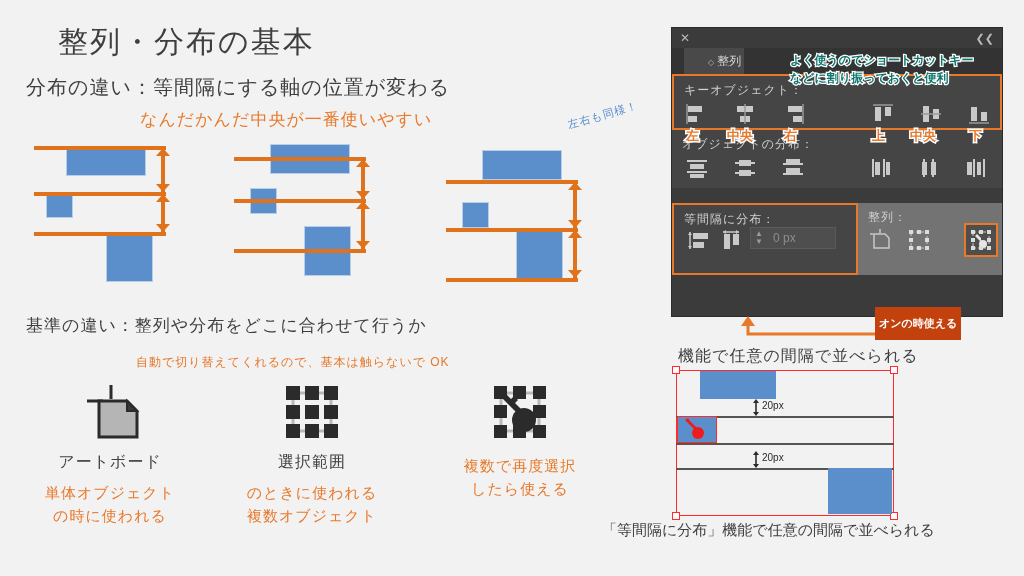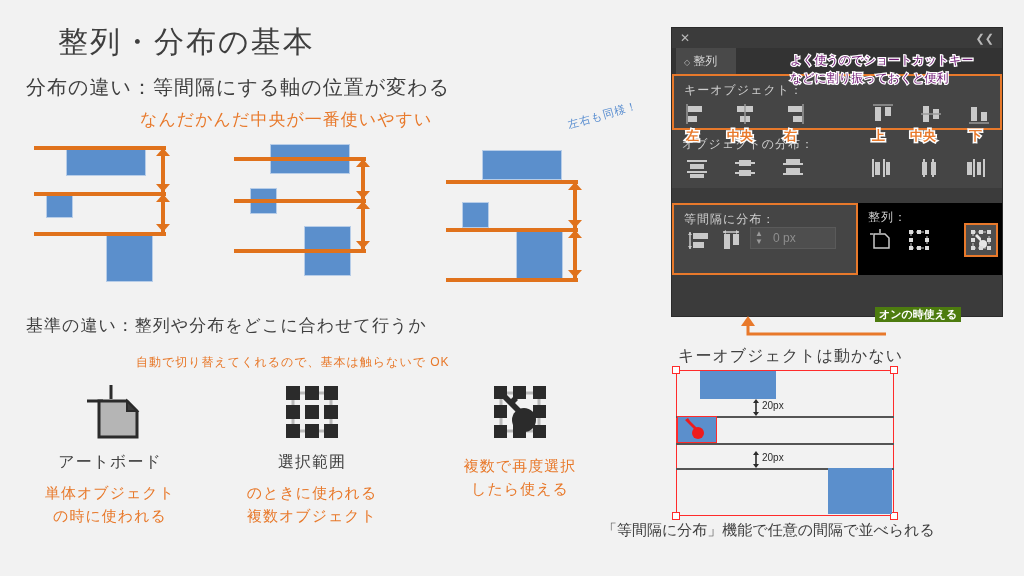--- a/index.html
+++ b/index.html
@@ -50,50 +50,50 @@
   
   #align-panel{
     left:672px;top:28px;width:330px;height:288px;
     background:#3b3b3b;
     box-shadow:0 0 0 1px #2b2b2b;
   }
   #panel-titlebar{position:absolute;left:0;top:0;right:0;height:20px;background:#3b3b3b;}
   #panel-close{position:absolute;left:8px;top:3px;font-size:12px;color:#b9b9b9;line-height:14px;}
   #panel-collapse{position:absolute;right:8px;top:3px;font-size:11px;color:#b9b9b9;line-height:14px;}
   #panel-tabstrip{position:absolute;left:0;top:20px;right:0;height:26px;background:#333333;}
-  #panel-tab{position:absolute;left:4px;top:0;width:60px;height:26px;background:#494949;
-    color:#d6d6d6;font-size:12px;line-height:26px;padding-left:8px;box-sizing:border-box;}
+  #panel-tab{position:absolute;left:12px;top:0;width:60px;height:26px;background:#494949;
+    color:#d6d6d6;font-size:12px;line-height:26px;padding-left:24px;box-sizing:border-box;}
   #panel-tab .tri{font-size:8px;color:#b0b0b0;margin-right:3px;}
 
   .sect{position:absolute;left:0;right:0;background:#454545;}
   .sect-title{position:absolute;left:10px;top:6px;font-size:12px;color:#cfcfcf;letter-spacing:1px;}
   .btnrow{position:absolute;left:8px;top:26px;right:8px;height:26px;}
   .ibtn{position:absolute;width:26px;height:24px;top:0;}
   .ibtn svg{display:block;}
 
   #sect-align{top:46px;height:56px;border:2px solid #e8792b;box-sizing:border-box;}
   #sect-dist{top:102px;height:58px;}
   #sect-bottom{top:175px;height:72px;}
   #subsect-space{position:absolute;left:0;top:0;width:186px;height:72px;border:2px solid #e8792b;box-sizing:border-box;background:#454545;}
-  #subsect-alignto{position:absolute;left:186px;top:0;right:0;height:72px;background:#000000;}
+  #subsect-alignto{position:absolute;left:186px;top:0;right:0;height:72px;background:#737373;}
   #alignto-active{position:absolute;right:4px;top:20px;width:34px;height:34px;border:2px solid #e8792b;box-sizing:border-box;background:#4e4e4e;}
 
   .stepper{position:absolute;left:76px;top:22px;width:86px;height:22px;background:#4e4e4e;border:1px solid #5a5a5a;box-sizing:border-box;}
   .stepper .chev{position:absolute;left:4px;top:2px;font-size:8px;color:#9a9a9a;line-height:8px;}
   .stepper .val{position:absolute;left:22px;top:3px;font-size:12px;color:#8e8e8e;}
 
   
-  .ovl{position:absolute;color:#701a75;font-weight:normal;letter-spacing:0px;
+  .ovl{position:absolute;color:#0f766e;font-weight:bold;letter-spacing:0px;
        -webkit-text-stroke:2.5px #ffffff;paint-order:stroke fill;}
   #ovl-shortcut1{left:790px;top:52px;font-size:12px;}
   #ovl-shortcut2{left:790px;top:70px;font-size:12px;}
   .ovl-btn{position:absolute;font-size:13px;font-weight:bold;color:#e8792b;
     -webkit-text-stroke:3px #ffffff;paint-order:stroke fill;}
   #ovl-on{left:875px;top:307px;font-size:11px;font-weight:bold;color:#ffffff;
-    background:#4d7c0f;padding:0 4px;letter-spacing:0px;}
+    background:#c2410c;padding:9px 4px;letter-spacing:0px;}
 
   
   #elbow{position:absolute;left:690px;top:316px;width:196px;height:22px;}
 
   
   #demo{position:absolute;left:676px;top:370px;width:218px;height:146px;}
   #demo .frame{position:absolute;inset:0;border:1.5px solid #ff2b2b;box-sizing:border-box;}
   #demo .handle{position:absolute;width:8px;height:8px;background:#ffffff;border:1.5px solid #ff2b2b;box-sizing:border-box;}
   #demo .dbox{position:absolute;background:#5b8fcc;}
   #demo .gline{position:absolute;height:1.5px;background:#555555;}
@@ -446,21 +446,21 @@
 <div class="abs ovl-btn" style="left:872px;top:127px;">上</div>
 <div class="abs ovl-btn" style="left:910px;top:127px;">中央</div>
 <div class="abs ovl-btn" style="left:969px;top:127px;">下</div>
 
 <svg class="abs" id="elbow" viewBox="0 0 196 22">
   <path d="M58 4 V18 H196" fill="none" stroke="#e8792b" stroke-width="3"></path>
   <path d="M58 0 l-7 10 h14 z" fill="#e8792b"></path>
 </svg>
 <div class="abs" id="ovl-on">オンの時使える</div>
 
-<div class="abs" id="keyobj-heading">キーオブジェクトは動かない</div>
+<div class="abs" id="keyobj-heading">機能で任意の間隔で並べられる</div>
 
 <div id="demo">
   <div class="frame"></div>
   <div class="handle" style="left:-4px;top:-4px;"></div>
   <div class="handle" style="right:-4px;top:-4px;"></div>
   <div class="handle" style="left:-4px;bottom:-4px;"></div>
   <div class="handle" style="right:-4px;bottom:-4px;"></div>
 
   <div class="dbox" style="left:24px;top:1px;width:76px;height:28px;"></div>
   <div class="gline" style="left:0px;top:46px;width:218px;"></div>

